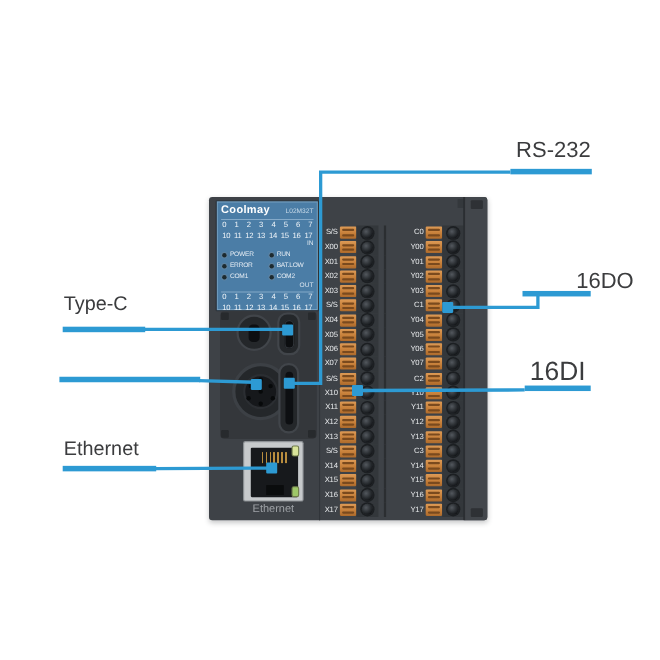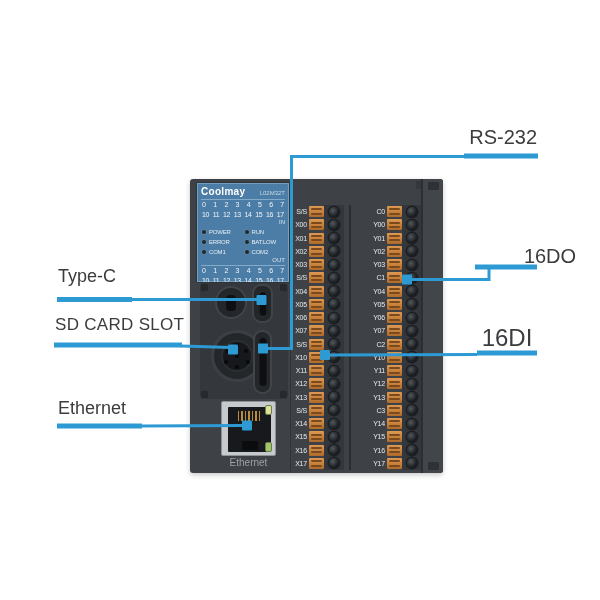--- a/index.html
+++ b/index.html
@@ -129,21 +129,20 @@
       <rect x="256.5" y="295" width="10" height="10" rx="1"></rect>
       <rect x="228" y="344.5" width="10" height="10" rx="1"></rect>
       <rect x="242" y="420.5" width="10" height="10" rx="1"></rect>
       <rect x="402" y="274.5" width="10" height="10" rx="1"></rect>
       <rect x="320" y="350" width="10" height="10" rx="1"></rect>
     </g>
   </svg>
 
   <div class="callout-label cl-rs232">RS-232</div>
   <div class="callout-label cl-typec">Type-C</div>
-  <div class="callout-label cl-sd">SD CARD SLOT</div>
   <div class="callout-label cl-eth">Ethernet</div>
   <div class="callout-label cl-16do">16DO</div>
   <div class="callout-label cl-16di">16DI</div>
 
   <div class="plc-body">
     <div class="body-seam"></div>
     <div class="top-tab"></div>
 
     <div class="plate">
       <div class="brand-row">

